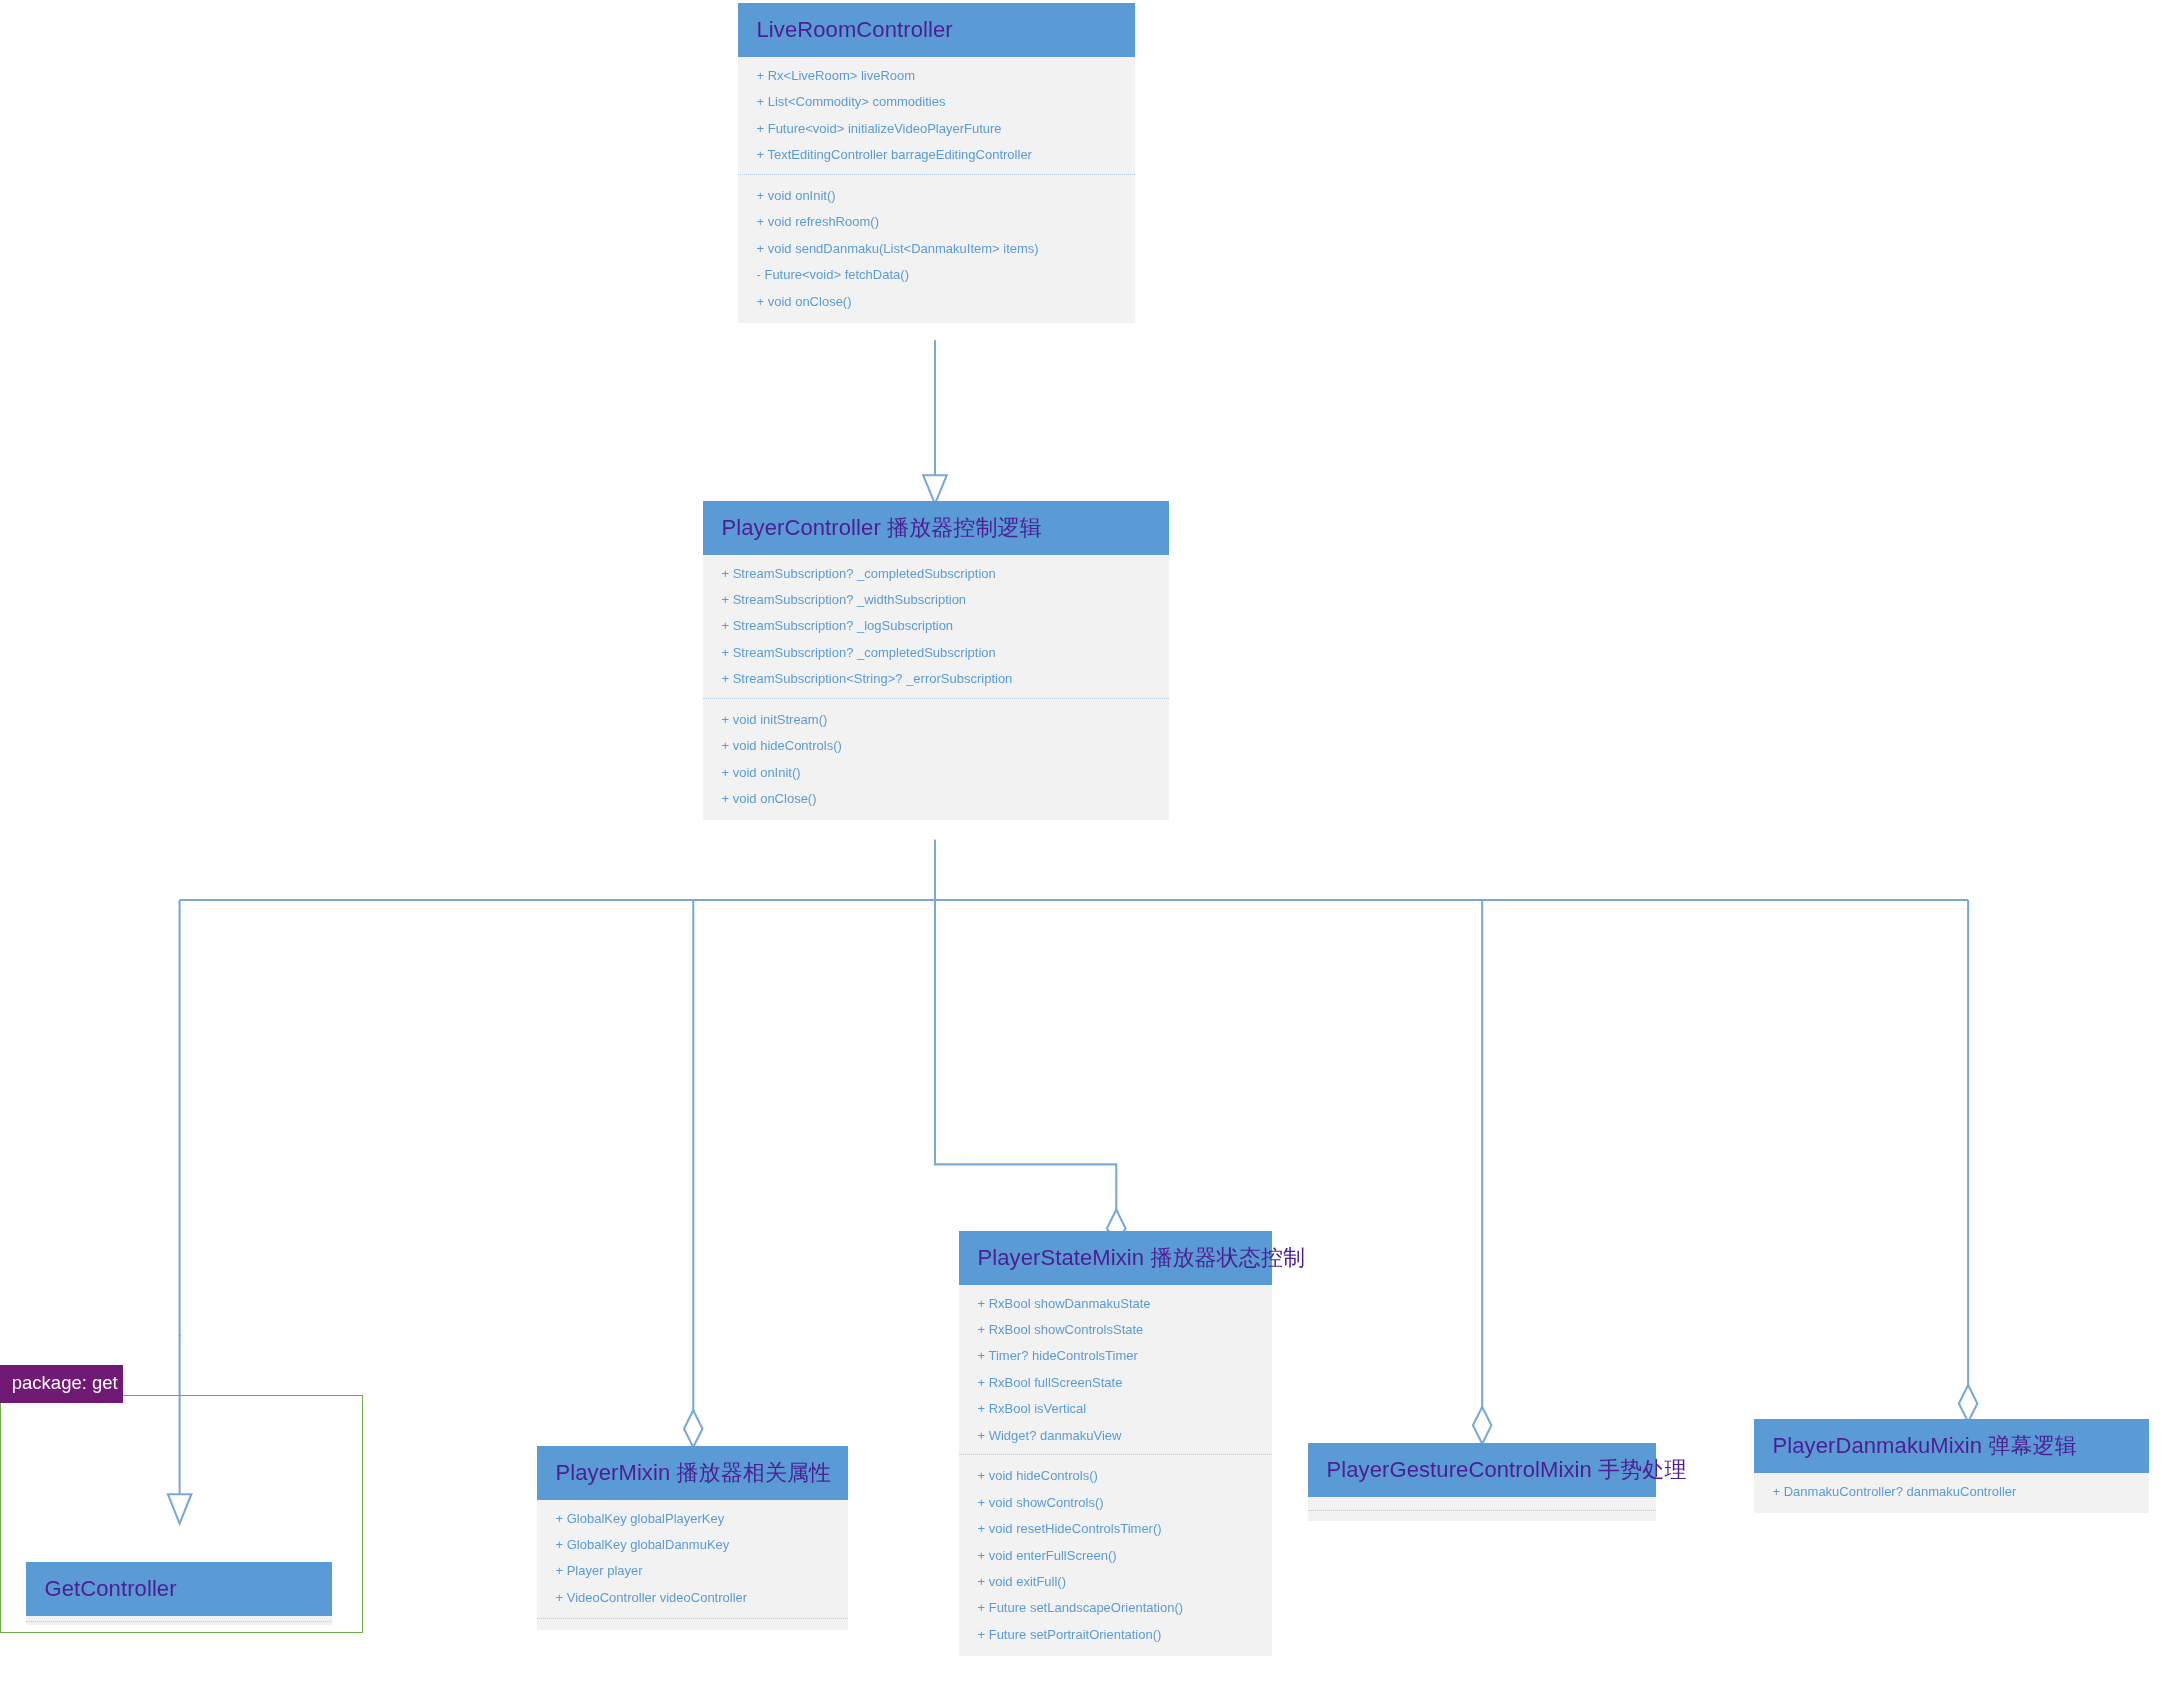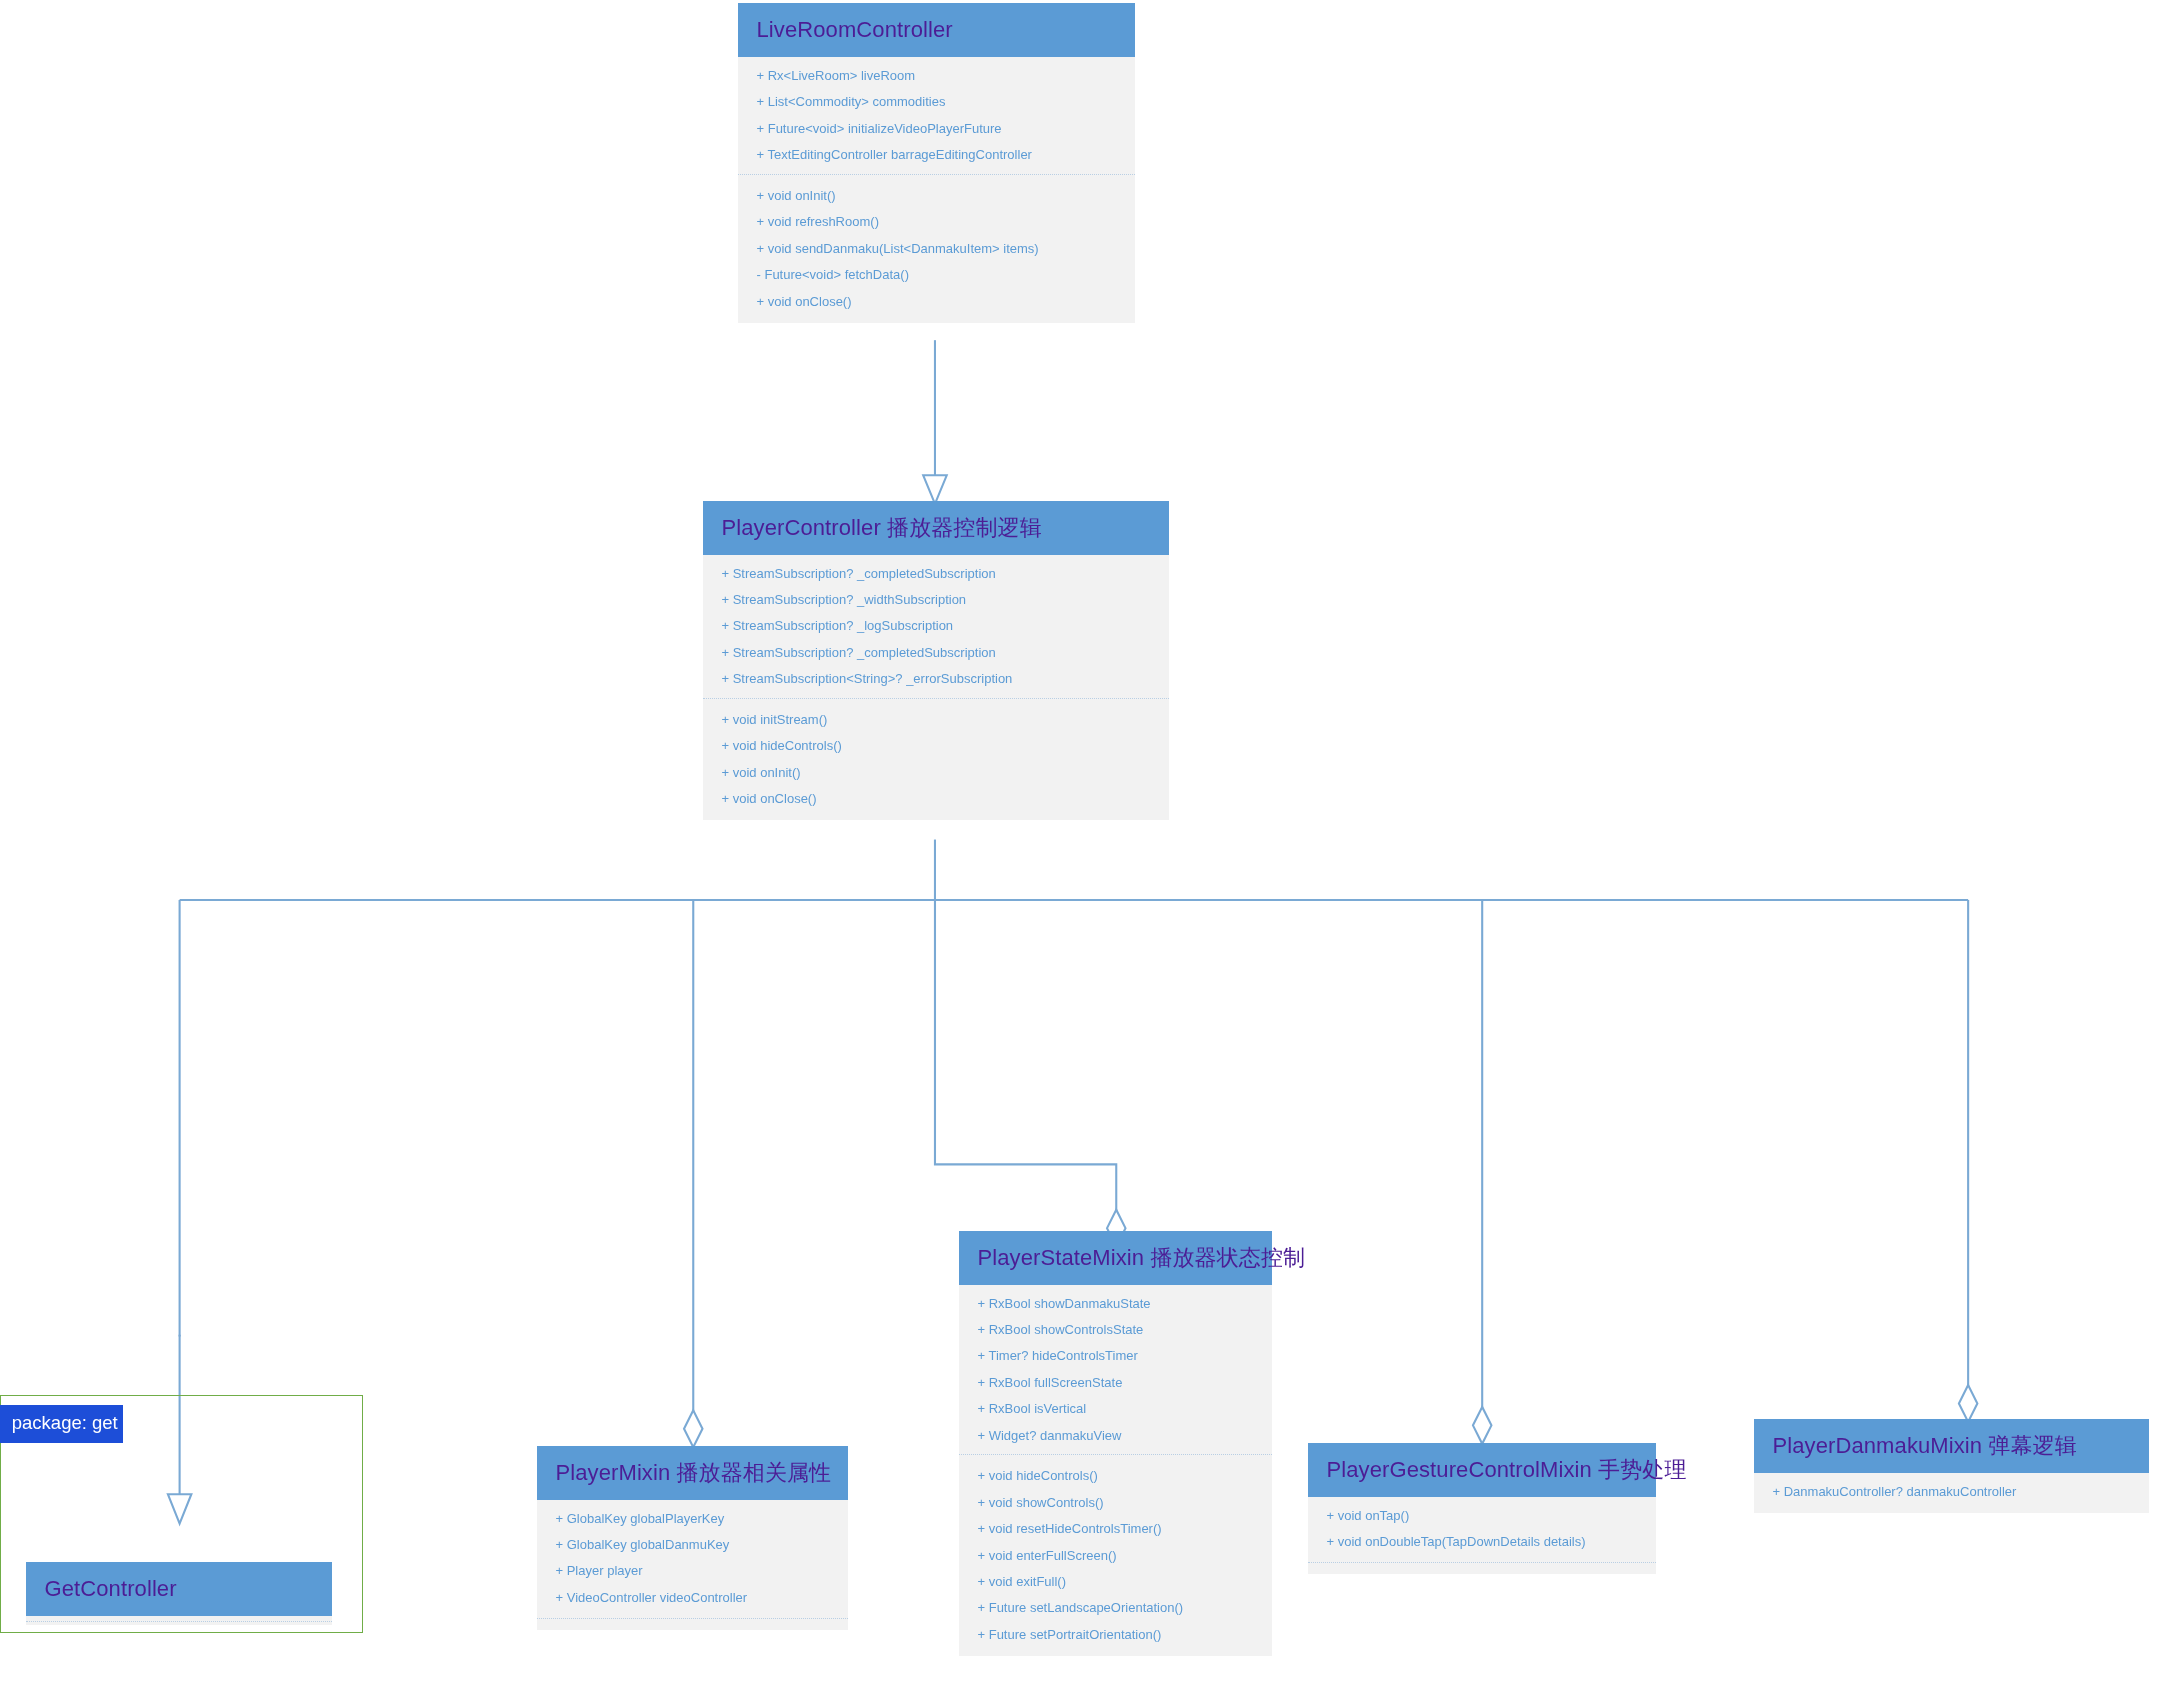--- a/index.html
+++ b/index.html
@@ -76,28 +76,27 @@
   .pkg-frame {
     position: absolute;
     z-index: 2;
     border: 1.7px solid #70ad47;
     background: transparent;
     box-sizing: border-box;
   }
   .pkg-tab {
     position: absolute;
     z-index: 4;
-    background: #1d4ed8;
+    background: #701a75;
     color: #ffffff;
     font-size: 18.5px;
     line-height: 1;
     padding: 9.2px 11.8px 10px 11.8px;
     white-space: nowrap;
     box-sizing: border-box;
-    margin-top: 40px;
   }
 </style>
 </head>
 <body>
 
 <div id="canvas">
 
   <svg id="wires" viewBox="0 0 2601 2013" width="2183" height="1690">
 
       PlayerController (inheritance) --&gt;
@@ -218,24 +217,20 @@
         <div class="uml-row">+ Player player</div>
         <div class="uml-row">+ VideoController videoController</div>
       </div>
       <div class="uml-section methods empty"></div>
     </div>
   </div>
 
   <div class="uml-class" style="left:1308px; top:1443px; width:348px;">
     <div class="uml-header">PlayerGestureControlMixin 手势处理</div>
     <div class="uml-body">
-      <div class="uml-section attributes">
-        <div class="uml-row">+ void onTap()</div>
-        <div class="uml-row">+ void onDoubleTap(TapDownDetails details)</div>
-      </div>
       <div class="uml-section methods empty"></div>
     </div>
   </div>
 
   <div class="uml-class" style="left:1754px; top:1419px; width:395px;">
     <div class="uml-header">PlayerDanmakuMixin 弹幕逻辑</div>
     <div class="uml-body">
       <div class="uml-section attributes">
         <div class="uml-row">+ DanmakuController? danmakuController</div>
       </div>

